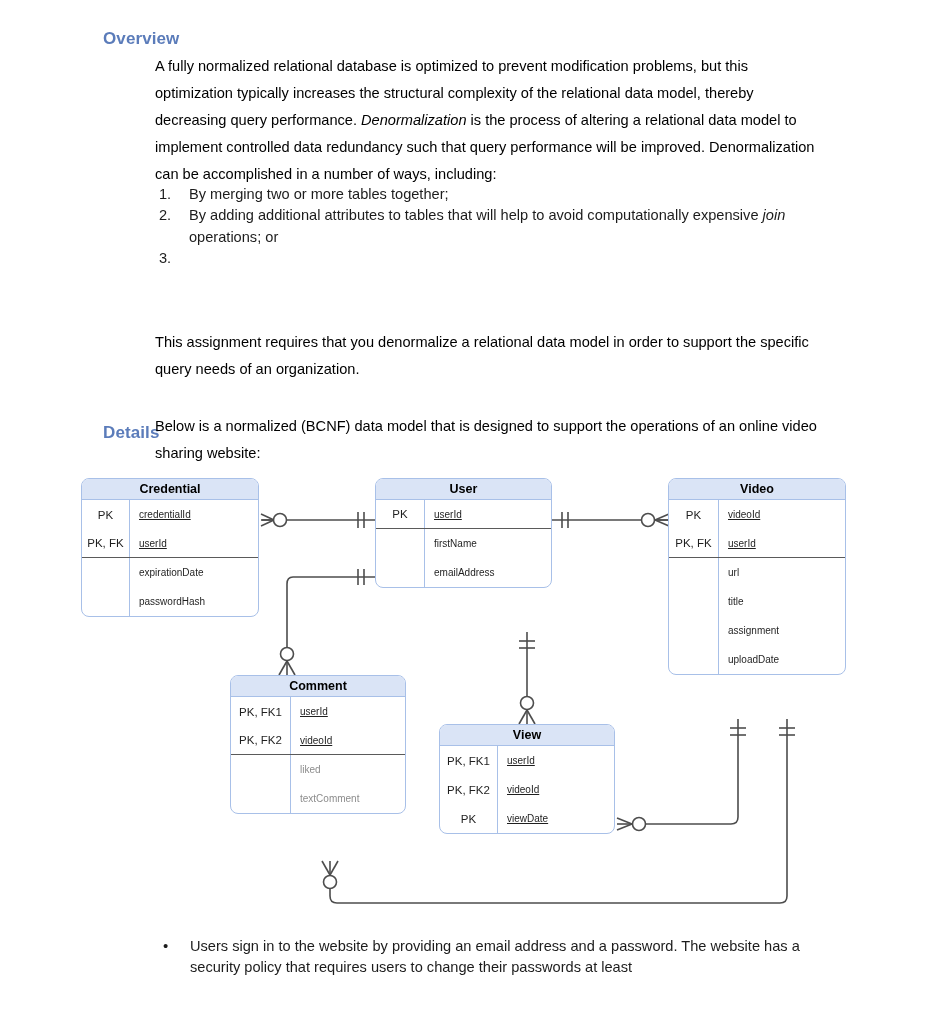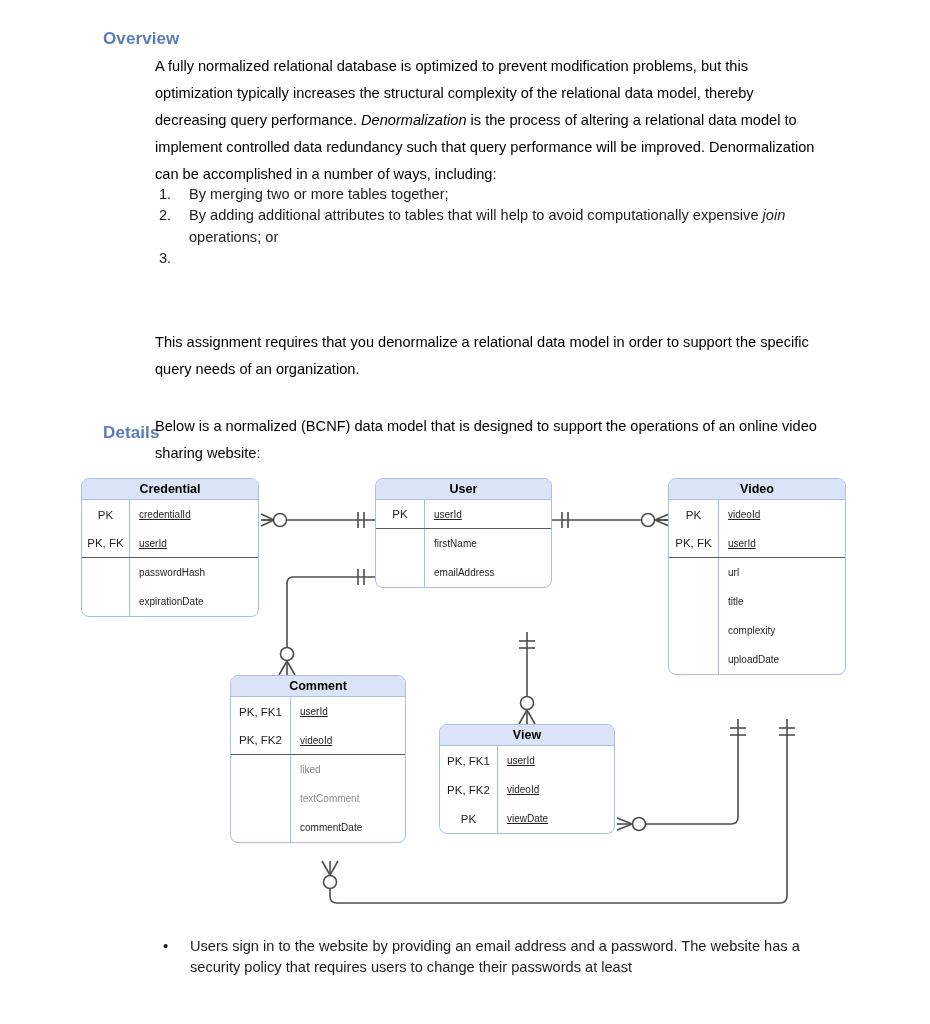--- a/index.html
+++ b/index.html
@@ -230,27 +230,27 @@
         </div>
         <div class="attr-row key-sep">
           <div class="attr-key">PK, FK</div>
           <div class="attr-name underline">
               <span>userId</span>
             </div>
         </div>
         <div class="attr-row">
           <div class="attr-key"></div>
           <div class="attr-name">
+              <span>expirationDate</span>
+            </div>
+        </div>
+        <div class="attr-row">
+          <div class="attr-key"></div>
+          <div class="attr-name">
               <span>passwordHash</span>
-            </div>
-        </div>
-        <div class="attr-row">
-          <div class="attr-key"></div>
-          <div class="attr-name">
-              <span>expirationDate</span>
             </div>
         </div>
       </div>
     </div>
 
     <div class="entity" id="entity-user">
       <div class="ent-title">User</div>
       <div class="ent-body">
         <div class="attr-row key-sep">
           <div class="attr-key">PK</div>
@@ -296,21 +296,21 @@
         </div>
         <div class="attr-row">
           <div class="attr-key"></div>
           <div class="attr-name">
               <span>title</span>
             </div>
         </div>
         <div class="attr-row">
           <div class="attr-key"></div>
           <div class="attr-name">
-              <span>complexity</span>
+              <span>assignment</span>
             </div>
         </div>
         <div class="attr-row">
           <div class="attr-key"></div>
           <div class="attr-name">
               <span>uploadDate</span>
             </div>
         </div>
       </div>
     </div>
@@ -333,26 +333,20 @@
         <div class="attr-row">
           <div class="attr-key"></div>
           <div class="attr-name faded">
               <span>liked</span>
             </div>
         </div>
         <div class="attr-row">
           <div class="attr-key"></div>
           <div class="attr-name faded">
               <span>textComment</span>
-            </div>
-        </div>
-        <div class="attr-row">
-          <div class="attr-key"></div>
-          <div class="attr-name">
-              <span>commentDate</span>
             </div>
         </div>
       </div>
     </div>
 
     <div class="entity" id="entity-view">
       <div class="ent-title">View</div>
       <div class="ent-body">
         <div class="attr-row">
           <div class="attr-key">PK, FK1</div>

